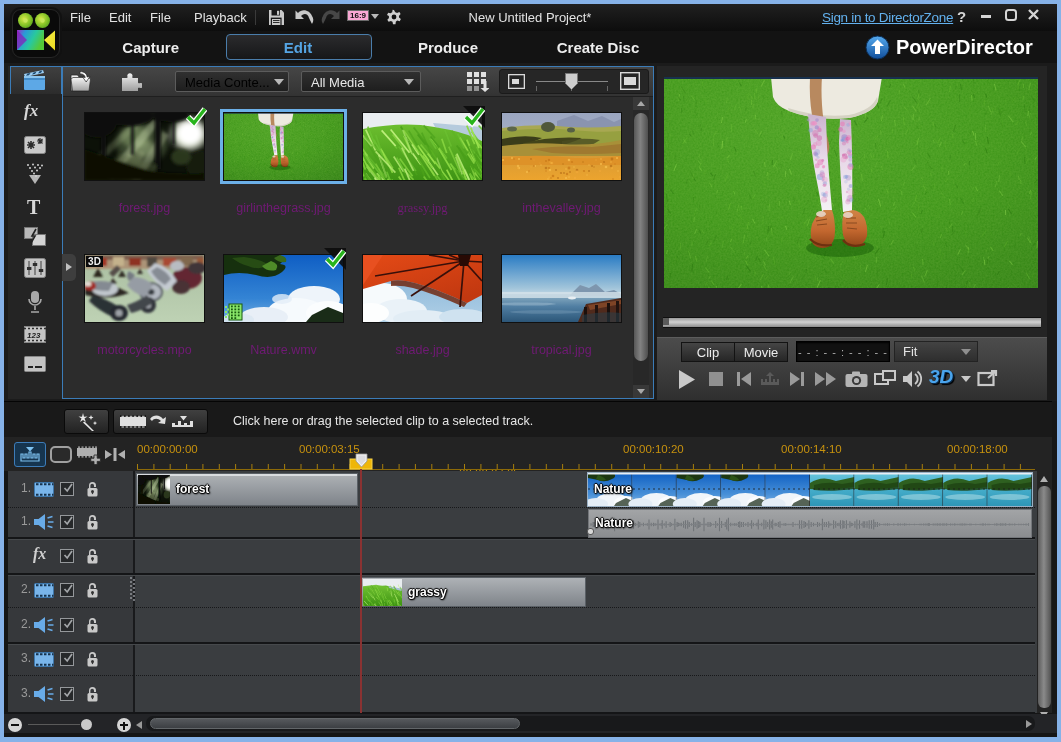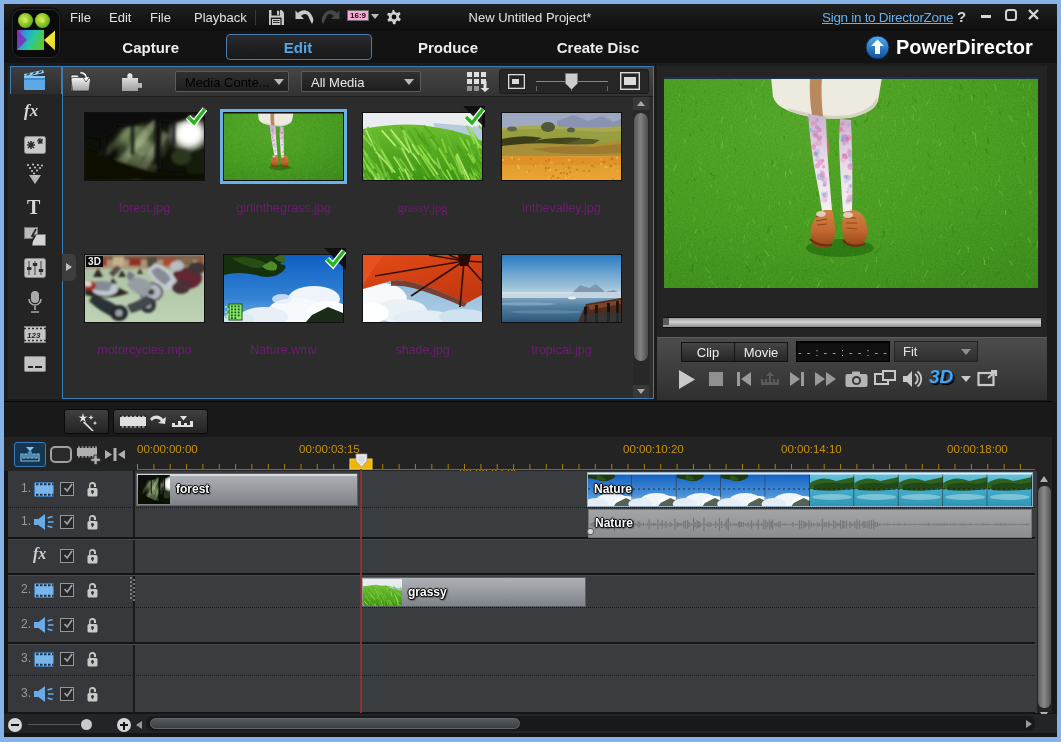--- a/index.html
+++ b/index.html
@@ -2099,20 +2099,21 @@
 <div class="a" style="left:113px;top:409px;width:95px;height:25px;background:linear-gradient(#404040,#222);border:1px solid #0a0a0a;border-radius:3px;box-sizing:border-box;"></div>
 <svg class="a" style="left:120px;top:413px;" width="80" height="17" viewBox="0 0 80 17">
       <g fill="#e0e0e0">
         <rect x="0" y="2" width="26" height="13"></rect>
         <path d="M0 2 h26 v2 h-26 z M0 13 h26 v2 h-26 z" fill="#191919"></path>
         <path d="M1.5 2.8 h2.6 v1 h-2.6 z M5.6 2.8 h2.6 v1 h-2.6 z M9.7 2.8 h2.6 v1 h-2.6 z M13.8 2.8 h2.6 v1 h-2.6 z M17.9 2.8 h2.6 v1 h-2.6 z M22 2.8 h2.6 v1 h-2.6 z M1.5 13.4 h2.6 v1 h-2.6 z M5.6 13.4 h2.6 v1 h-2.6 z M9.7 13.4 h2.6 v1 h-2.6 z M13.8 13.4 h2.6 v1 h-2.6 z M17.9 13.4 h2.6 v1 h-2.6 z M22 13.4 h2.6 v1 h-2.6 z" fill="#e0e0e0"></path>
         <path d="M30 6 c4 -5 10 -4 13 0 l3 -2 -1 7 -7 -1 3 -2 c-3 -3 -7 -3 -9 0 z"></path>
         <path d="M52 14 v-4 h3 v2 h3 v-4 h3 v4 h3 v-2 h3 v2 h3 v-4 h3 v6 z M60 3 h7 l-3.5 4.5 z"></path>
       </g>
     </svg>
+<div class="a" style="left:233px;top:414px;color:#e6e6e6;font-size:12.5px;">Click here or drag the selected clip to a selected track.</div>
 
 <div class="a" style="left:4px;top:437px;width:1053px;height:34px;background:#232323;"></div>
 <div class="a" style="left:14px;top:442px;width:32px;height:25px;background:#16354f;border:1px solid #3d7cb8;border-radius:3px;box-sizing:border-box;"></div>
 <svg class="a" style="left:20px;top:447px;" width="20" height="15" viewBox="0 0 20 15">
       <path d="M6 0 h8 l-4 4.5 z" fill="#7ec2f0"></path>
       <path d="M1 14 v-7 h2 v4 h2 v-4 h2 v4 h2 v-6 h2 v6 h2 v-4 h2 v4 h2 v-4 h2 v7 z" fill="none" stroke="#7ec2f0" stroke-width="1.2"></path>
     </svg>
 <div class="a" style="left:50px;top:446px;width:22px;height:17px;border:2px solid #a0a0a0;border-radius:5px;box-sizing:border-box;background:#2a2a2a;"></div>
 <svg class="a" style="left:77px;top:445px;" width="26" height="20" viewBox="0 0 26 20">
       <g fill="#b0b0b0">

